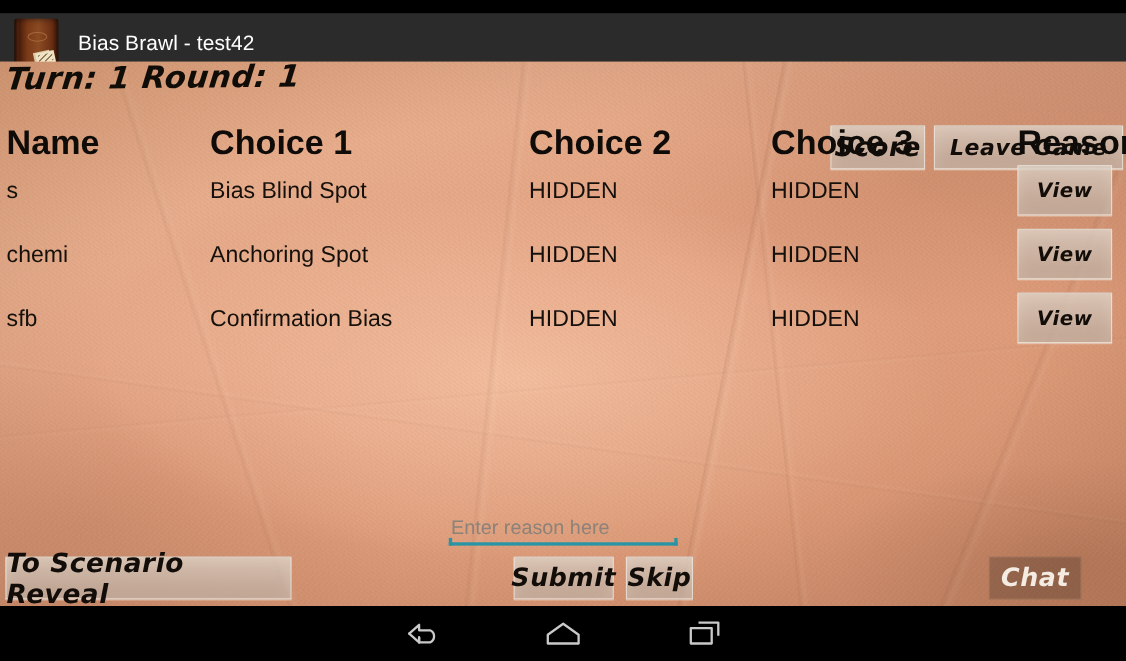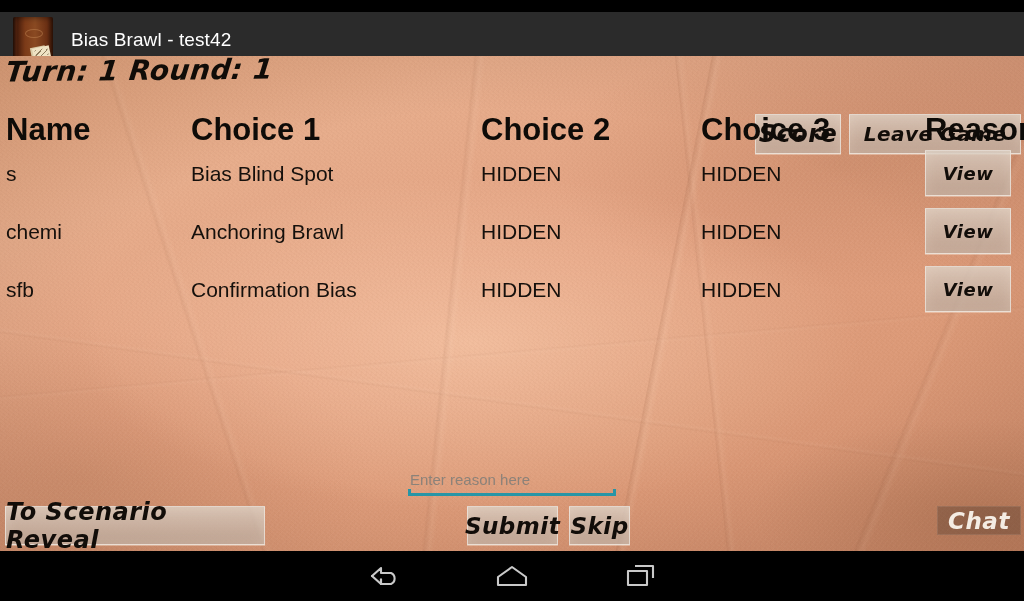--- a/index.html
+++ b/index.html
@@ -189,21 +189,21 @@
     left: 408px; top: 410px;
     width: 208px; height: 32px;
   }
   #reason-input {
     width: 208px;
     height: 26px;
     background: transparent;
     border: 0;
     outline: 0;
     font-family: "Liberation Sans", sans-serif;
-    font-size: 15px;
+    font-size: 18px;
     color: #2f2a26;
     padding: 0 2px;
     box-sizing: border-box;
   }
   #reason-input::placeholder { color: #8c8279; opacity: 1; }
   #reason-underline {
     position: absolute;
     left: 0; top: 27px;
     width: 208px; height: 3px;
     background: #2795a6;
@@ -219,22 +219,22 @@
   #reason-underline::before { left: 0; }
   #reason-underline::after  { right: 0; }
 
   
   #btn-reveal { left: 5px;   top: 450px; width: 260px; height: 39px; font-size: 24px; }
   #btn-submit { left: 467px; top: 450px; width: 91px;  height: 39px; font-size: 23px; }
   #btn-skip   { left: 569px; top: 450px; width: 61px;  height: 39px; font-size: 23px; }
 
   #btn-chat {
     position: absolute;
-    left: 937px; top: 450px;
-    width: 84px; height: 29px;
+    left: 899px; top: 450px;
+    width: 84px; height: 39px;
     background: rgba(62,46,38,.30);
     border: 1px solid rgba(255,240,228,.10);
     color: #f4ece3;
     font-size: 23px;
     display: flex;
     align-items: center;
     justify-content: center;
     box-sizing: border-box;
     cursor: pointer;
   }
@@ -290,21 +290,21 @@
       <div class="th col-c3">Choice 3</div>
       <div class="th col-reason">Reason</div>
 
       <div class="td col-name   row-0">s</div>
       <div class="td col-c1     row-0">Bias Blind Spot</div>
       <div class="td col-c2     row-0">HIDDEN</div>
       <div class="td col-c3     row-0">HIDDEN</div>
       <div class="paper-btn handwrite view-btn view-0">View</div>
 
       <div class="td col-name   row-1">chemi</div>
-      <div class="td col-c1     row-1">Anchoring Brawl</div>
+      <div class="td col-c1     row-1">Anchoring Spot</div>
       <div class="td col-c2     row-1">HIDDEN</div>
       <div class="td col-c3     row-1">HIDDEN</div>
       <div class="paper-btn handwrite view-btn view-1">View</div>
 
       <div class="td col-name   row-2">sfb</div>
       <div class="td col-c1     row-2">Confirmation Bias</div>
       <div class="td col-c2     row-2">HIDDEN</div>
       <div class="td col-c3     row-2">HIDDEN</div>
       <div class="paper-btn handwrite view-btn view-2">View</div>
     </div>

